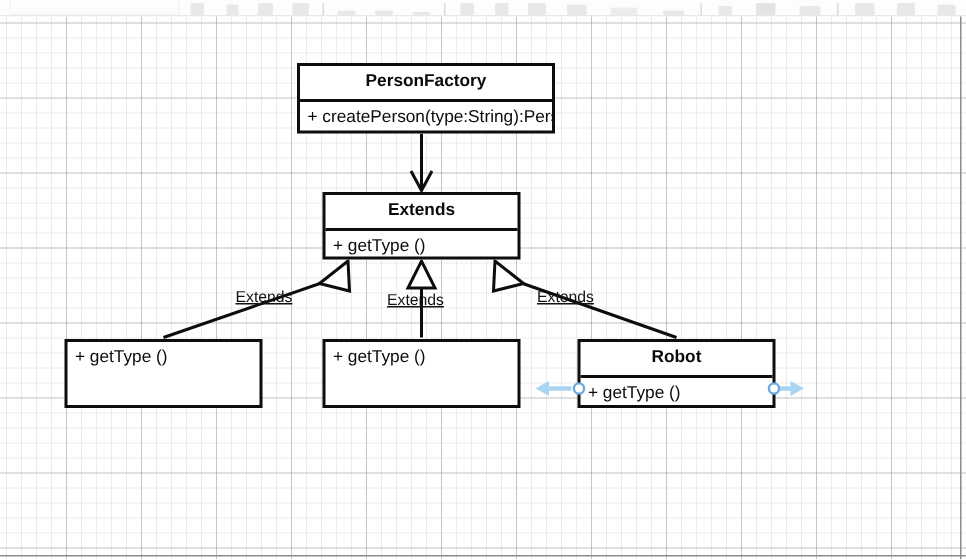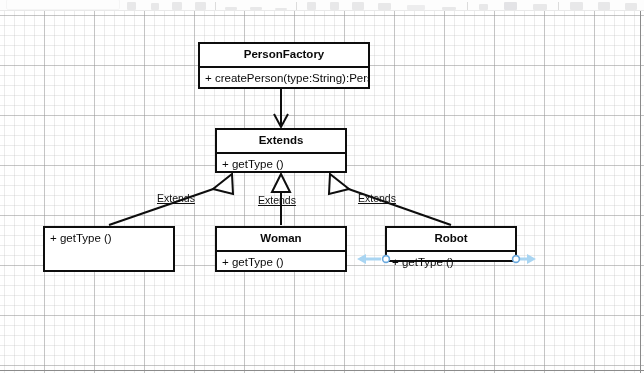--- a/index.html
+++ b/index.html
@@ -63,21 +63,21 @@
     padding-left:5px;
     font-size:11.5px;color:#0a0a0a;
     white-space:nowrap;overflow:hidden;
     box-sizing:border-box;
   }
 
   #box-factory{left:198px;top:42px;width:172px;height:47px;}
   #box-person {left:215px;top:128px;width:132px;height:45px;}
   #box-man    {left:43px; top:226px;width:132px;height:46px;}
   #box-woman  {left:215px;top:226px;width:132px;height:46px;}
-  #box-robot  {left:385px;top:226px;width:132px;height:36px;}
+  #box-robot  {left:385px;top:226px;width:132px;height:46px;}
 
   
   .wires{position:absolute;left:0;top:0;width:644px;height:373px;z-index:4;}
   .sel{position:absolute;left:0;top:0;width:644px;height:373px;z-index:8;pointer-events:none;}
 
   
   .elabel{
     position:absolute;z-index:7;
     font-size:10.5px;color:#111;
     background:transparent;
@@ -192,21 +192,20 @@
   <div class="uml" id="box-person">
     <div class="title">Extends</div>
     <div class="member">+ getType  ()</div>
   </div>
 
   <div class="uml" id="box-man">
     <div class="member">+ getType  ()</div>
   </div>
 
   <div class="uml" id="box-woman">
-    <div class="title">Woman</div>
     <div class="member">+ getType  ()</div>
   </div>
 
   <div class="uml" id="box-robot">
     <div class="title">Robot</div>
     <div class="member">+ getType  ()</div>
   </div>
 
   <svg class="sel" viewBox="0 0 644 373">
     <line x1="360" y1="259" x2="381" y2="259" stroke="#a9d5f2" stroke-width="3"></line>

